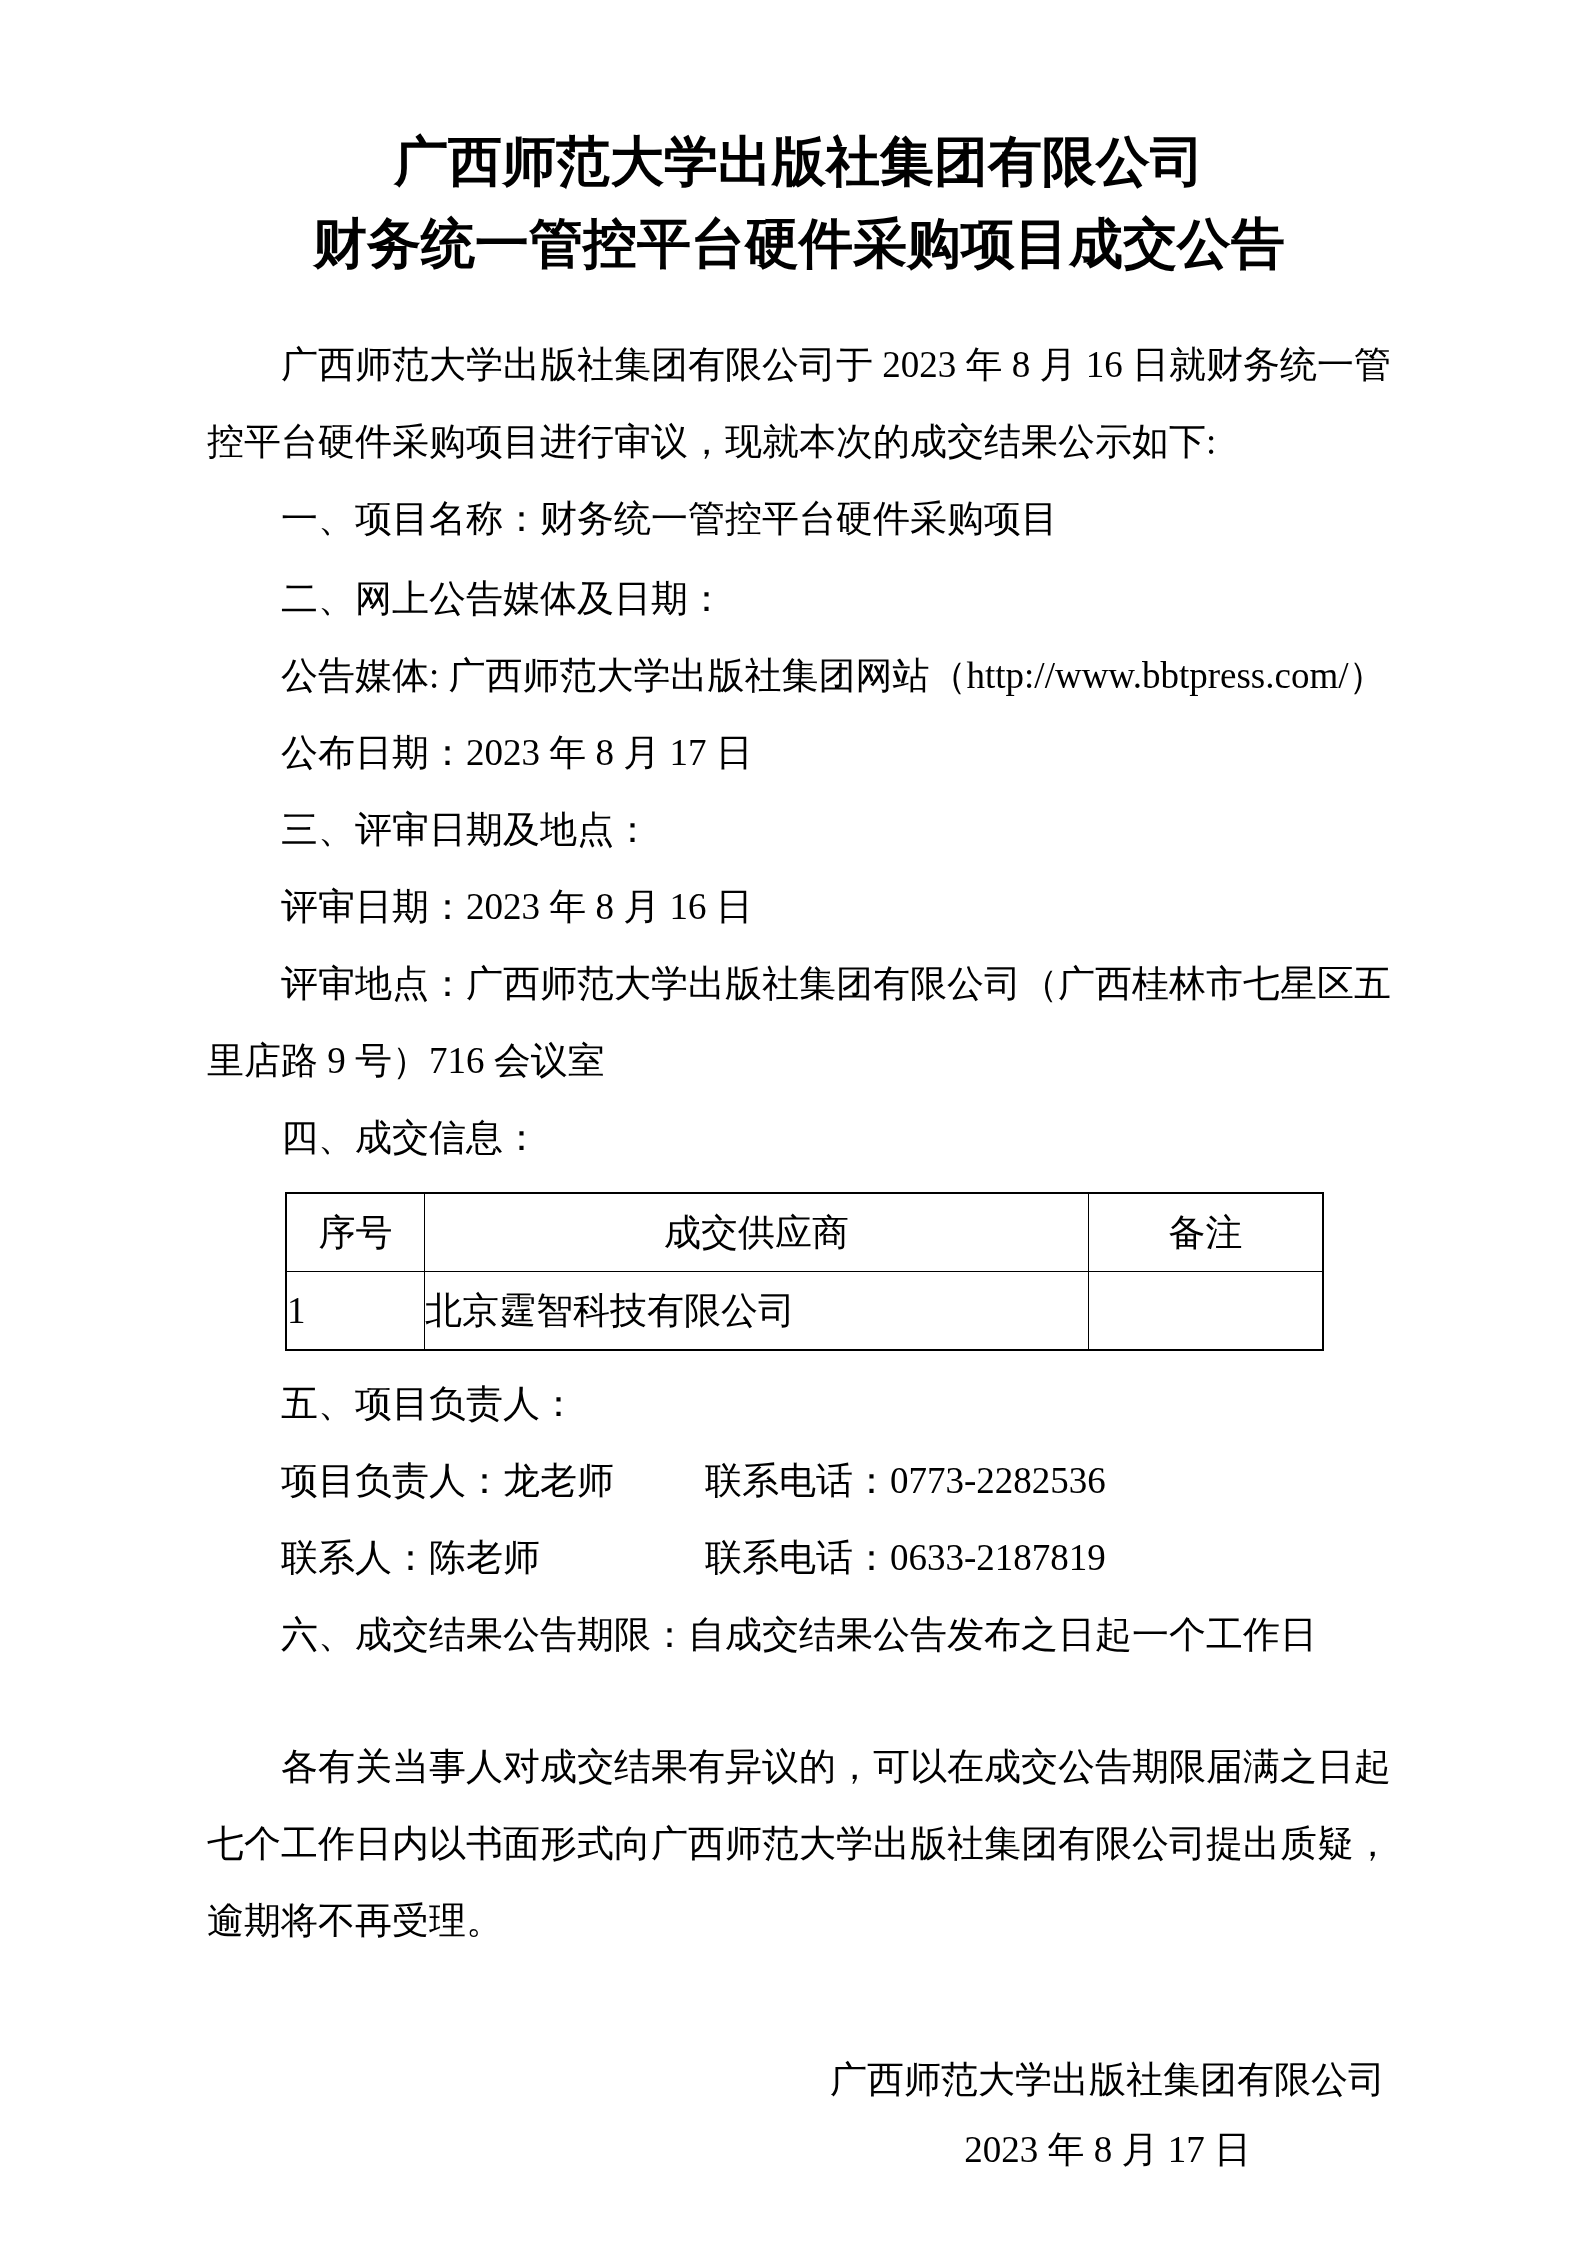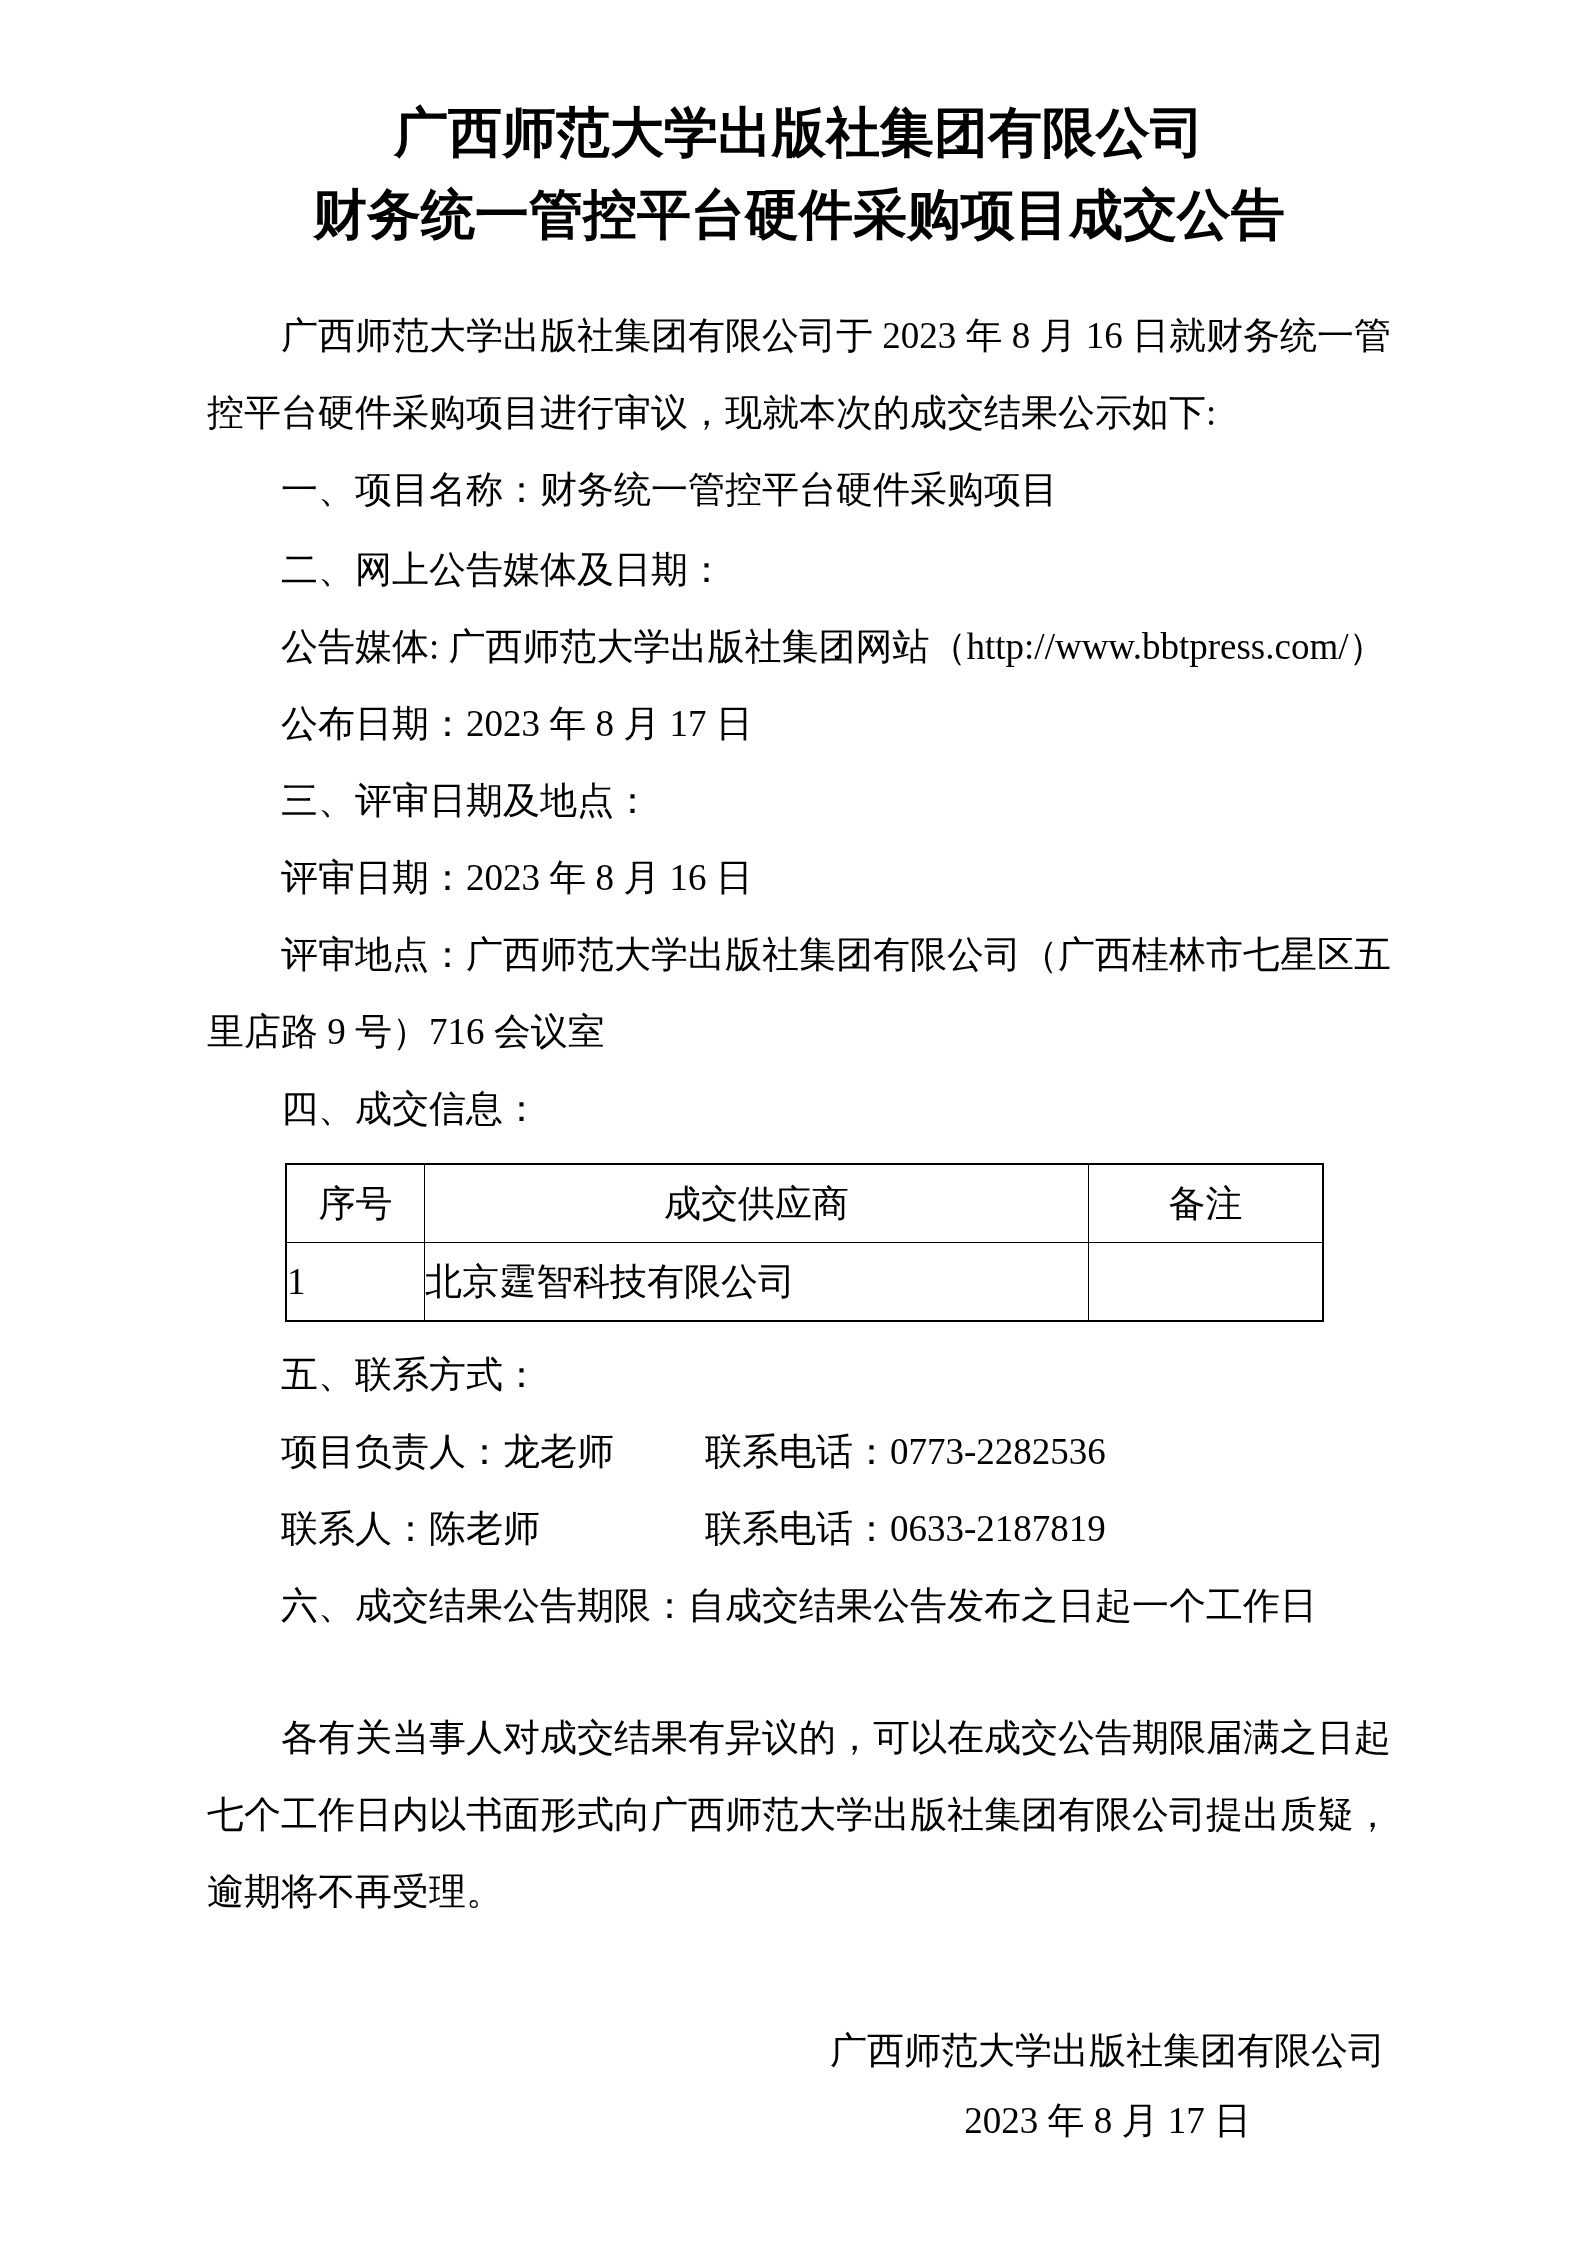--- a/index.html
+++ b/index.html
@@ -8,21 +8,21 @@
     height: 2245px;
     box-sizing: border-box;
     overflow: hidden;
     font-family: "Liberation Serif", "DejaVu Serif", serif;
     color: #000;
   }
   .page {
     box-sizing: border-box;
     width: 1587px;
     height: 2245px;
-    padding: 91px 196px 0 207px;
+    padding: 120px 196px 0 207px;
   }
   .doc-title {
     text-align: center;
     font-family: "DejaVu Serif", "Liberation Serif", serif;
     font-weight: bold;
     font-size: 54px;
     line-height: 82px;
     margin: 0 0 42px 0;
   }
   .body-text {
@@ -113,21 +113,21 @@
       </thead>
       <tbody>
         <tr>
           <td>1</td>
           <td>北京霆智科技有限公司</td>
           <td></td>
         </tr>
       </tbody>
     </table>
 
-    <p class="line hd">五、联系方式：</p>
+    <p class="line hd">五、项目负责人：</p>
 
     <p class="line"><span class="contact-left">项目负责人：龙老师</span><span>联系电话：0773-2282536</span></p>
 
     <p class="line"><span class="contact-left">联系人：陈老师</span><span>联系电话：0633-2187819</span></p>
 
     <p class="line"><span class="hd">六、成交结果公告期限：</span><span class="val">自成交结果公告发布之日起一个工作日</span></p>
 
     <p class="para closing">各有关当事人对成交结果有异议的，可以在成交公告期限届满之日起七个工作日内以书面形式向广西师范大学出版社集团有限公司提出质疑，逾期将不再受理。</p>
 
     <div class="signature">

